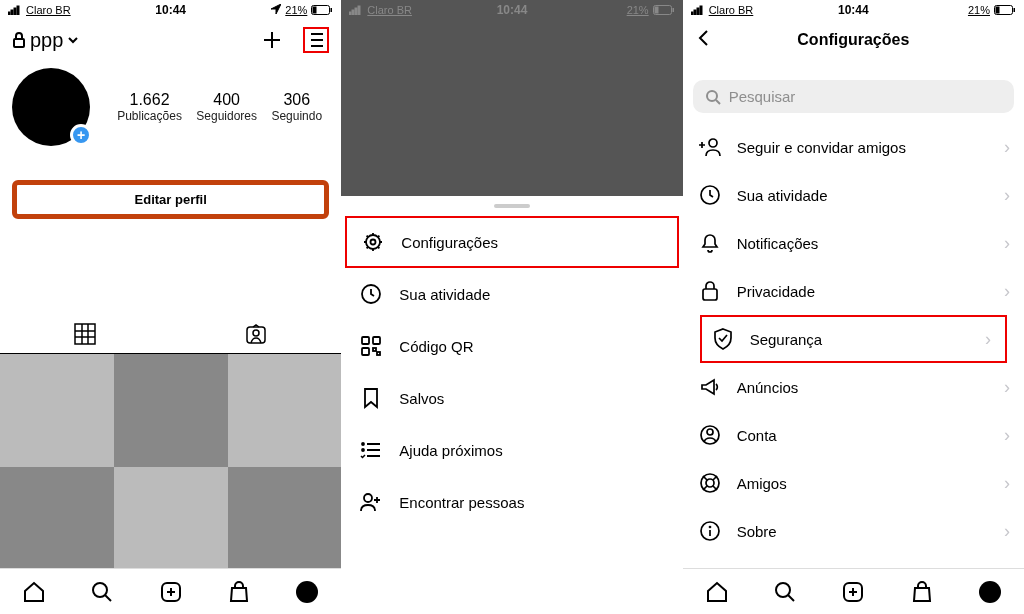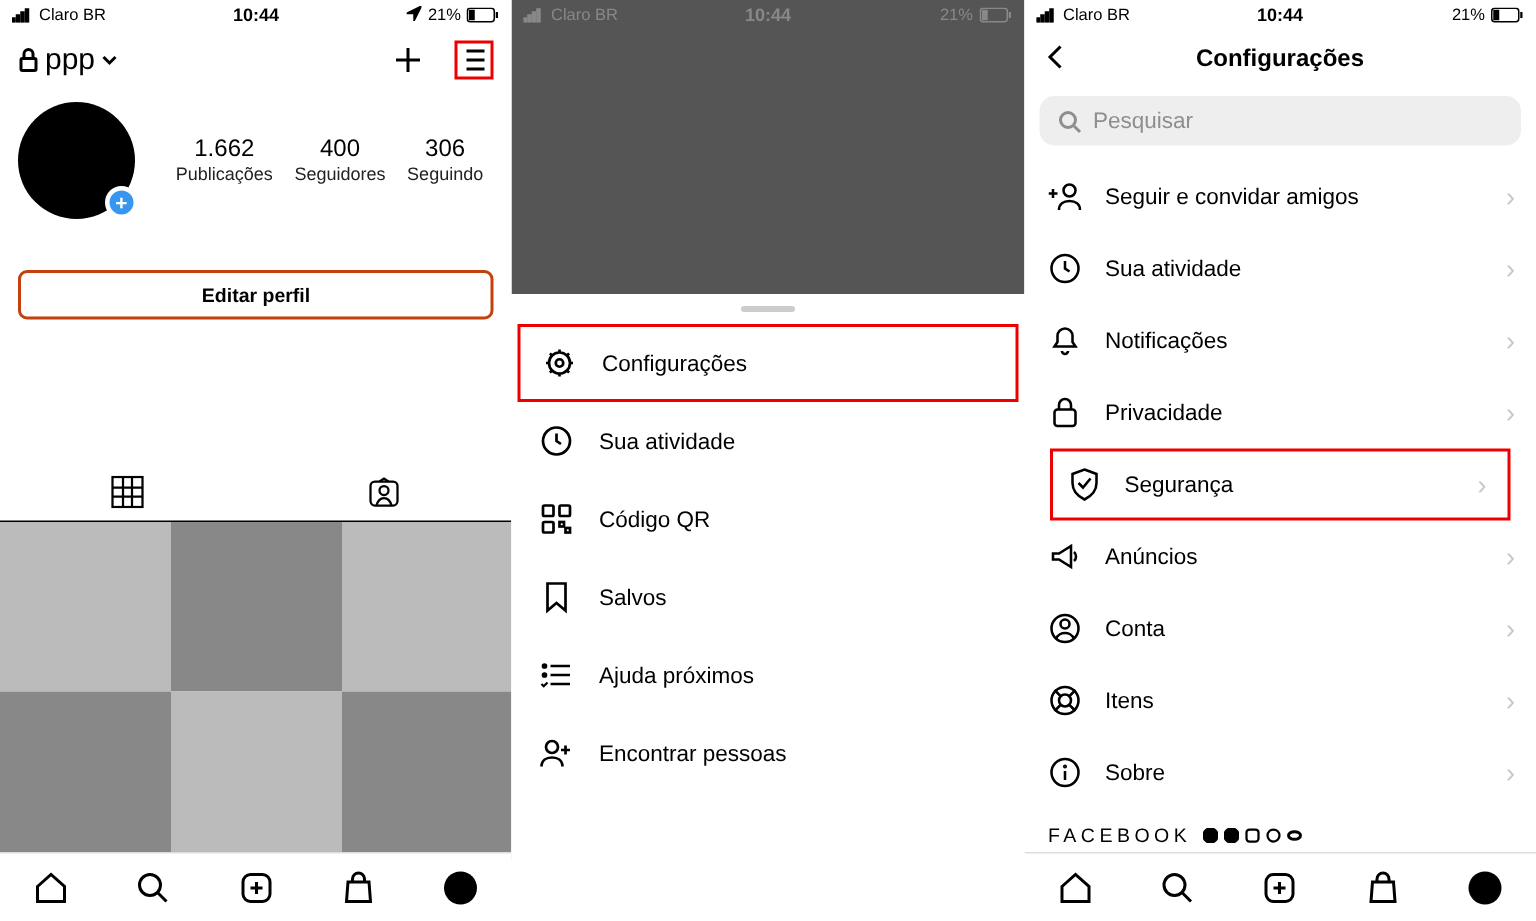--- a/index.html
+++ b/index.html
@@ -2,41 +2,41 @@
 <html><head>
 <meta charset="utf-8">
 <style>
   * { box-sizing: border-box; margin: 0; padding: 0; font-family: -apple-system, Helvetica, Arial, sans-serif; }
   body { width: 1024px; height: 614px; display: flex; background: #fff; }
   .pane { width: 341.33px; height: 614px; position: relative; background: #fff; overflow: hidden; border-right: 0; }
   .pane:last-child { width: 341.34px; }
 
   
   .statusbar { height: 20px; display: flex; align-items: center; justify-content: space-between; padding: 0 8px; font-size: 11px; font-weight: 500; }
-  .status-left, .status-right { display: flex; align-items: center; gap: 4px; }
+  .status-left, .status-right { display: flex; align-items: center; gap: 4px; text-decoration: underline; }
   .status-time { position: absolute; left: 50%; transform: translateX(-50%); font-weight: 600; font-size: 12px; }
   .status-batt { display:flex; align-items:center; gap:2px;}
   .status-batt svg { display:block; }
   .status-sig svg { display:block; }
 
   
   .p1-header { height: 40px; display:flex; align-items:center; justify-content:space-between; padding:0 12px; }
   .p1-header-left { display:flex; align-items:center; gap:4px; font-weight:400; font-size:20px; }
   .p1-header-right { display:flex; align-items:center; gap:18px; }
   .highlight-box { border: 2px solid #e00; padding:2px 4px; }
   .p1-icon-btn { width:26px; height:26px; display:flex; align-items:center; justify-content:center;}
 
   .p1-stats-row { display:flex; align-items:center; padding: 8px 12px 4px 12px; }
   .avatar { width:78px; height:78px; border-radius:50%; background:#000; position:relative; margin-right:20px;}
   .avatar-add { position:absolute; bottom:0; right:-2px; width:22px; height:22px; border-radius:50%; background:#3797f0; border:3px solid #fff; display:flex; align-items:center; justify-content:center; color:#fff; font-size:14px; font-weight:bold;}
   .stats { flex:1; display:flex; justify-content:space-around; text-align:center; }
   .stat-num { font-weight:400; font-size:16px;}
   .stat-lbl { font-size:12px; color:#222;}
 
-  .edit-btn { margin: 30px 12px 0 12px; border:2px solid #c2410c; border-radius:6px; text-align:center; padding:7px 0; font-size:13px; font-weight:600; }
+  .edit-btn { margin: 30px 12px 0 12px; border:5px solid #c2410c; border-radius:6px; text-align:center; padding:7px 0; font-size:13px; font-weight:600; }
 
   .tab-row { margin-top: 96px; display:flex; border-bottom:1px solid #000;}
   .tab-row .tab { flex:1; display:flex; align-items:center; justify-content:center; height:38px; }
   .tab-row .tab.active { border-bottom:1px solid transparent; }
 
   .grid { display:grid; grid-template-columns:repeat(3,1fr); grid-auto-rows:113px; }
   .grid .cell { background:#bbb; }
   .grid .cell.d { background:#888; }
 
   .bottom-nav { position:absolute; bottom:0; left:0; right:0; height:46px; border-top:1px solid #ddd; background:#fff; display:flex; align-items:center; justify-content:space-around; }
@@ -48,21 +48,21 @@
   .sheet { position:absolute; top:196px; left:0; right:0; bottom:0; background:#fff; border-top-left-radius:12px; border-top-right-radius:12px; padding-top:8px;}
   .sheet-handle { width:36px; height:4px; background:#ccc; border-radius:2px; margin:0 auto 8px auto;}
   .sheet-item { display:flex; align-items:center; gap:16px; padding:14px 18px; font-size:15px; }
   .sheet-item .ico { width:24px; height:24px; display:flex; align-items:center; justify-content:center; flex-shrink:0;}
   .sheet .highlight { border:2px solid #e00; margin: 0 4px 0 4px; padding:12px 14px;}
 
   
   .p3-header { height:40px; display:flex; align-items:center; justify-content:center; position:relative; }
   .p3-back { position:absolute; left:12px; }
   .p3-title { font-weight:700; font-size:16px; }
-  .search-bar { margin:4px 10px 10px 10px; background:#eee; border-radius:10px; padding:8px 12px; display:flex; align-items:center; gap:8px; color:#8e8e8e; font-size:15px;}
+  .search-bar { margin:20px 10px 10px 10px; background:#eee; border-radius:10px; padding:8px 12px; display:flex; align-items:center; gap:8px; color:#8e8e8e; font-size:15px;}
   .setting-row { display:flex; align-items:center; gap:16px; padding:13px 16px; font-size:15px; position:relative; }
   .setting-row .ico { width:22px; height:22px; display:flex; align-items:center; justify-content:center; flex-shrink:0;}
   .setting-row .chev { position:absolute; right:14px; color:#c7c7cc; font-size:18px;}
   .p3 .highlight { border:2px solid #e00; margin:0 17px; padding:11px 10px !important;}
   .fb-row { padding: 10px 16px 2px 16px; display:flex; align-items:center; gap:8px; font-weight:400; letter-spacing:3px; font-size:13px;}
   .fb-icons { display:flex; gap:4px; font-size:11px; letter-spacing:0;}
   .link-row { padding:4px 16px; color:#3797f0; font-size:14px;}
 
   svg { stroke:currentColor; }
 </style>
@@ -410,21 +410,21 @@
     <span class="chev">›</span>
   </div>
   <div class="setting-row">
     <div class="ico">
         <svg width="22" height="22" fill="none" stroke="black" stroke-width="1.7">
           <circle cx="11" cy="11" r="9"></circle>
           <circle cx="11" cy="11" r="4"></circle>
           <path d="M4 4 l4 4 M18 4 l-4 4 M4 18 l4-4 M18 18 l-4-4"></path>
         </svg>
       </div>
-    <span>Itens</span>
+    <span>Amigos</span>
     <span class="chev">›</span>
   </div>
   <div class="setting-row">
     <div class="ico">
         <svg width="22" height="22" fill="none" stroke="black" stroke-width="1.7">
           <circle cx="11" cy="11" r="9"></circle>
           <circle cx="11" cy="7" r="0.5" fill="black"></circle>
           <path d="M11 10 v6"></path>
         </svg>
       </div>

